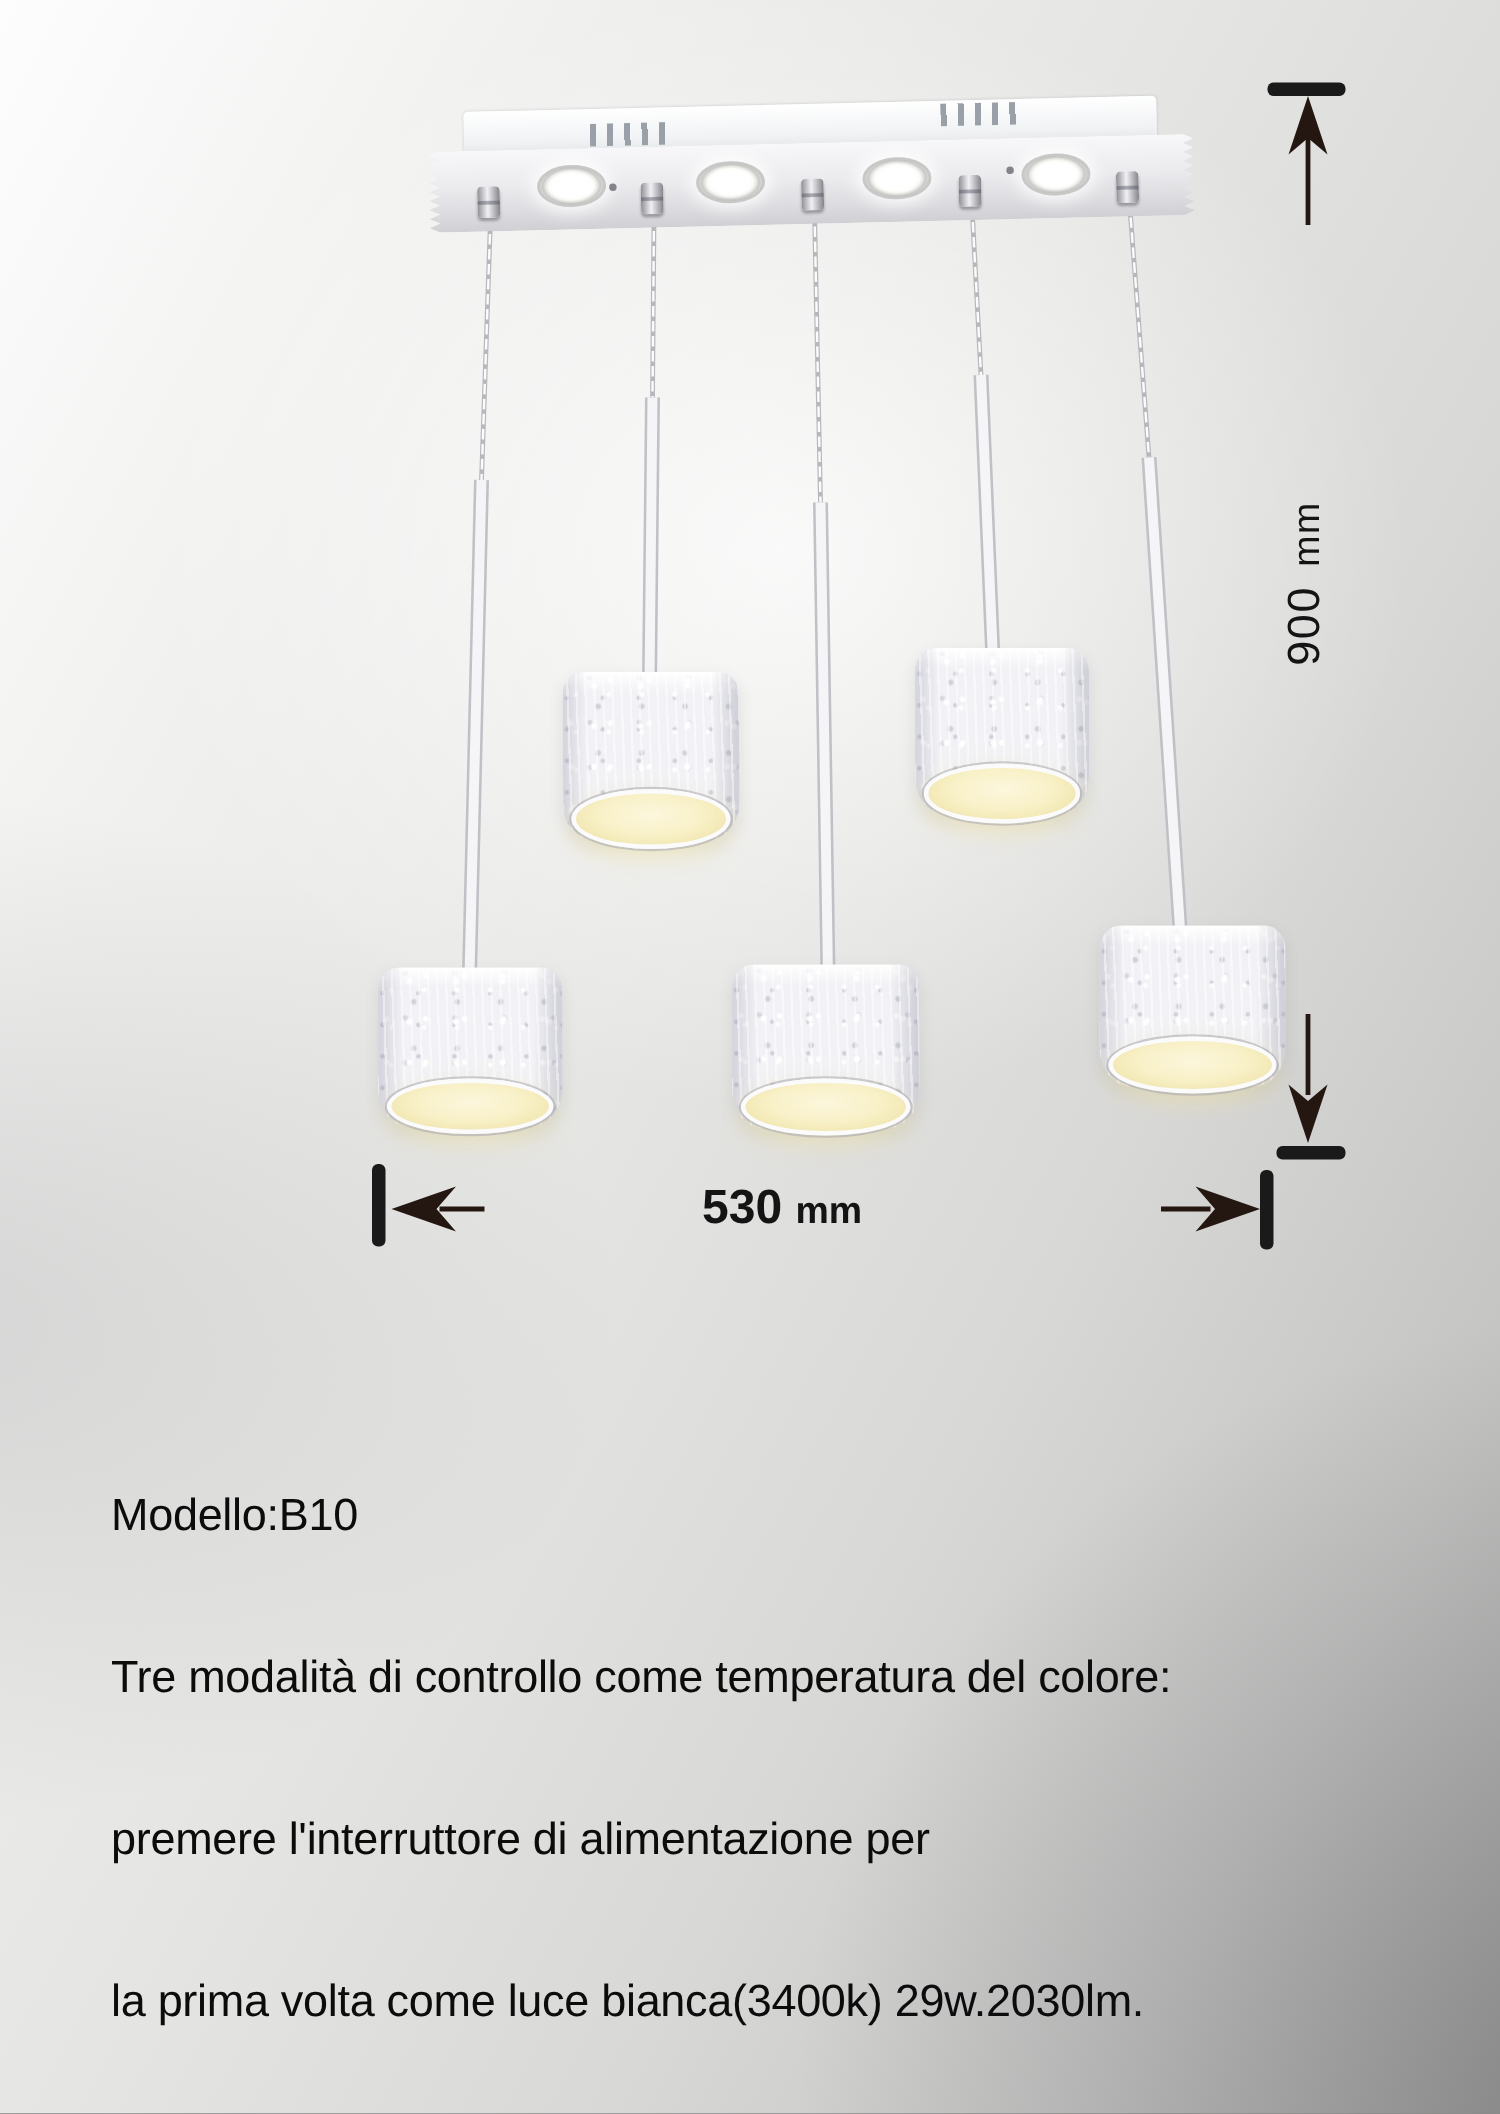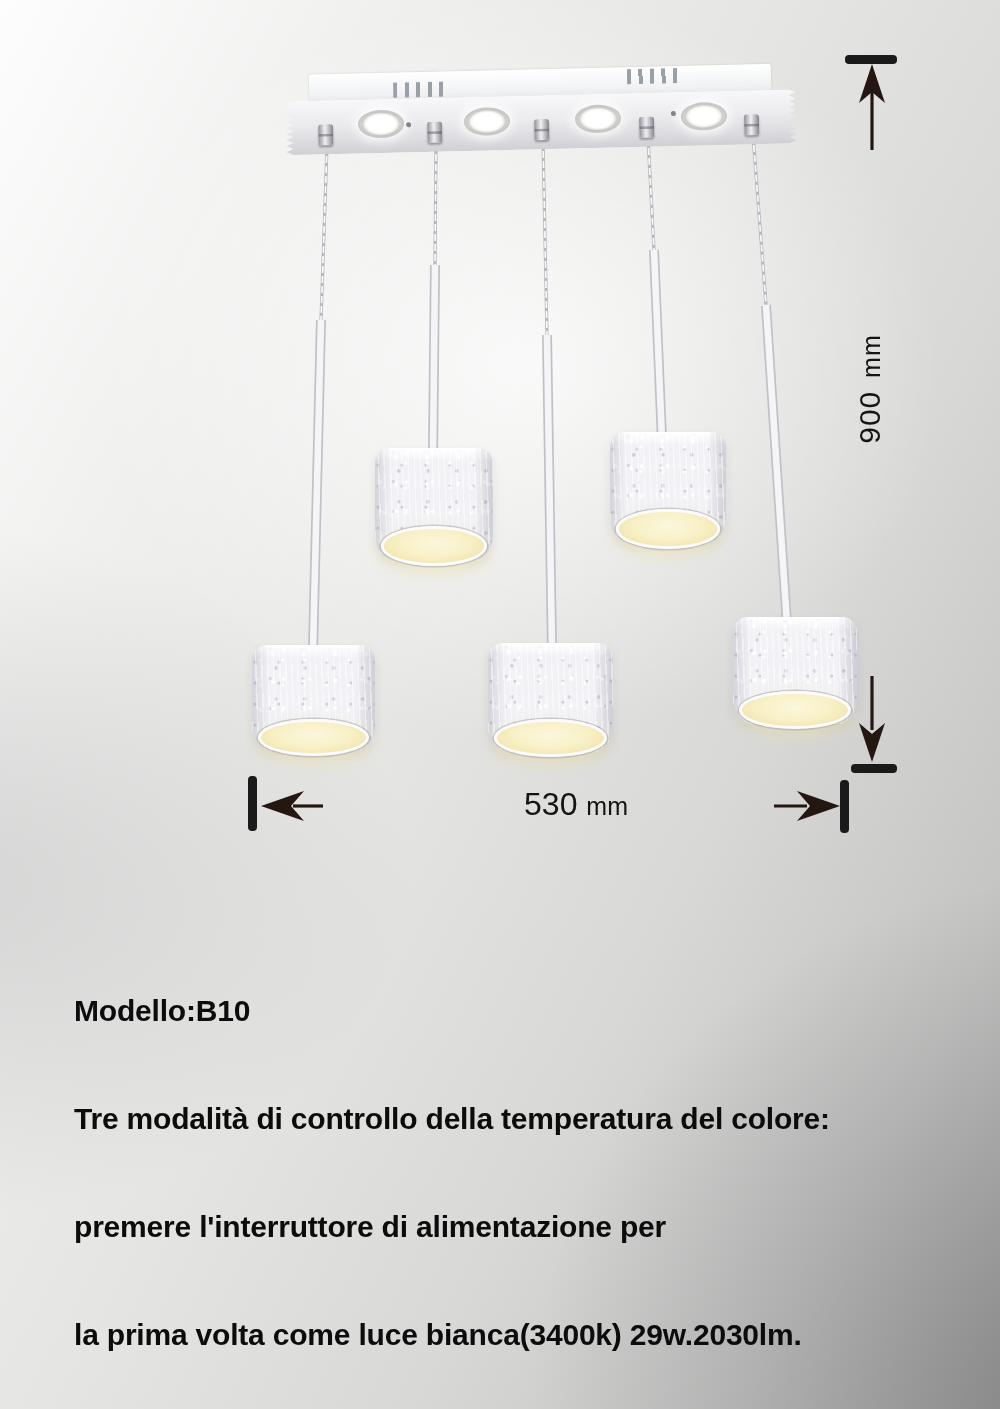--- a/index.html
+++ b/index.html
@@ -71,27 +71,27 @@
   .sh-2{left:610px;top:432px;width:116px;height:111px;}
   .sh-3{left:252px;top:645px;width:123px;height:106px;}
   .sh-4{left:488px;top:643px;width:125px;height:109px;}
   .sh-5{left:733px;top:617px;width:124px;height:107px;}
 
   
   .dim-label{position:absolute;z-index:4;color:#141414;white-space:nowrap;}
   .dim-h{left:800px;top:372px;width:140px;text-align:center;transform:rotate(-90deg);
          font-size:30px;letter-spacing:1px;}
   .dim-h .unit{font-size:25px;}
-  .dim-w{left:468px;top:786px;width:160px;text-align:right;font-size:32px;}
+  .dim-w{left:468px;top:786px;width:160px;text-align:left;font-size:32px;font-weight:bold;}
   .dim-w .unit{font-size:25px;}
 
   
   .specs{position:absolute;left:74px;top:921px;width:880px;z-index:5;color:#0c0c0c;
          font-size:30px;line-height:36px;letter-spacing:-.2px;white-space:pre-wrap;}
-  .spec-line{height:36px;font-weight:bold;}
+  .spec-line{height:36px;}
 </style>
 </head>
 <body>
 
 <div class="stage">
 
   <svg class="overlay" width="1000" height="1409" viewBox="0 0 1000 1409">
 
     <g>
       <g>
@@ -177,21 +177,21 @@
   </div>
   <div class="shade sh-5">
     <div class="glow"></div>
   </div>
 
   <div class="dim-label dim-h"><span>900</span>  <span class="unit">mm</span></div>
   <div class="dim-label dim-w"><span>530</span> <span class="unit">mm</span></div>
 
   <div class="specs">
     <div class="spec-line">Modello:B10</div>
-    <div class="spec-line">Tre modalità di controllo della temperatura del colore:</div>
+    <div class="spec-line">Tre modalità di controllo come temperatura del colore:</div>
     <div class="spec-line">premere l'interruttore di alimentazione per</div>
     <div class="spec-line">la prima volta come luce bianca(3400k) 29w.2030lm.</div>
     
     
     
     
     
     
     
     

